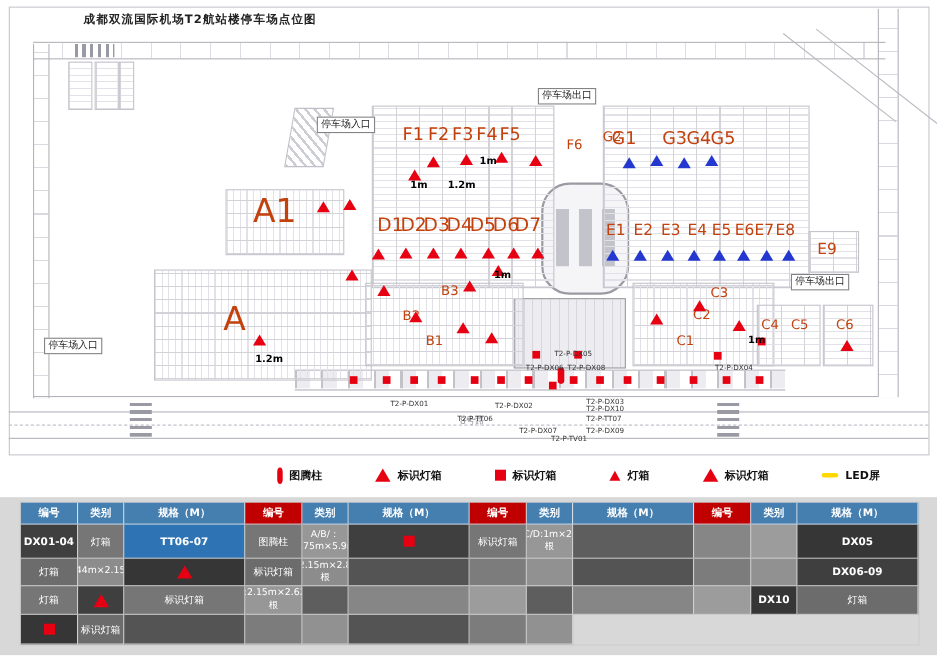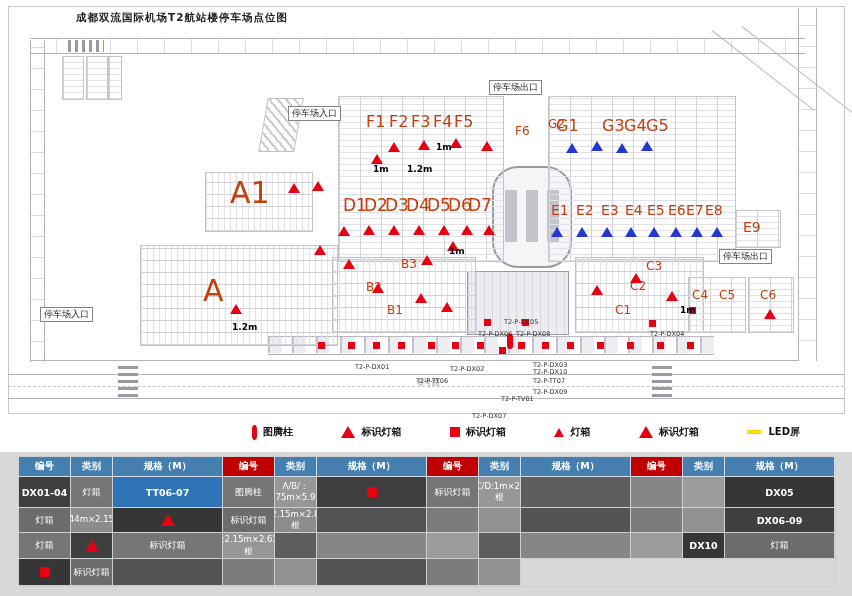--- a/index.html
+++ b/index.html
@@ -170,21 +170,21 @@
       <div class="ms" style="left: 232px; top: 322px;">1.2m</div>
       <div class="pt" style="left: 504px; top: 318px;">T2-P-DX05</div>
       <div class="pt" style="left: 478px; top: 330px;">T2-P-DX06</div>
       <div class="pt" style="left: 516px; top: 330px;">T2-P-DX08</div>
       <div class="pt" style="left: 355px; top: 363px;">T2-P-DX01</div>
       <div class="pt" style="left: 450px; top: 365px;">T2-P-DX02</div>
       <div class="pt" style="left: 533px; top: 361px;">T2-P-DX03</div>
       <div class="pt" style="left: 533px; top: 368px;">T2-P-DX10</div>
       <div class="pt" style="left: 416px; top: 377px;">T2-P-TT06</div>
       <div class="pt" style="left: 533px; top: 377px;">T2-P-TT07</div>
-      <div class="pt" style="left: 472px; top: 388px; margin-top: 24px;">T2-P-DX07</div>
+      <div class="pt" style="left: 472px; top: 388px;">T2-P-DX07</div>
       <div class="pt" style="left: 533px; top: 388px;">T2-P-DX09</div>
       <div class="pt" style="left: 501px; top: 395px;">T2-P-TV01</div>
       <div class="pt" style="left: 650px; top: 330px;">T2-P-DX04</div>
       <div class="tri tri-red" style="left: 288px; top: 183px;"></div>
       <div class="tri tri-red" style="left: 312px; top: 181px;"></div>
       <div class="tri tri-red" style="left: 388px; top: 142px;"></div>
       <div class="tri tri-red" style="left: 418px; top: 140px;"></div>
       <div class="tri tri-red" style="left: 450px; top: 138px;"></div>
       <div class="tri tri-red" style="left: 481px; top: 141px;"></div>
       <div class="tri tri-red" style="left: 371px; top: 154px;"></div>

